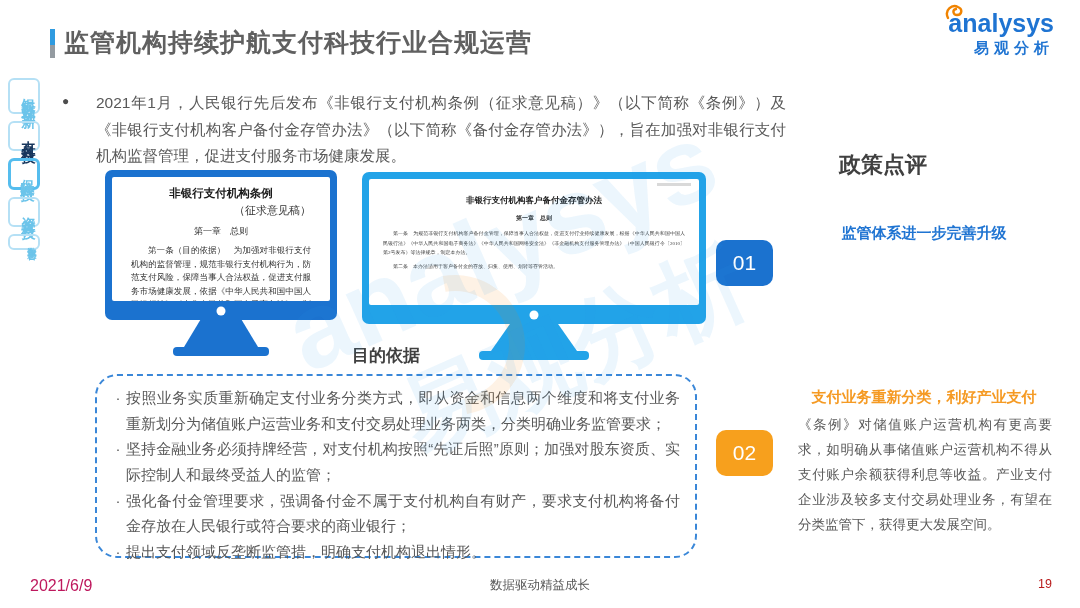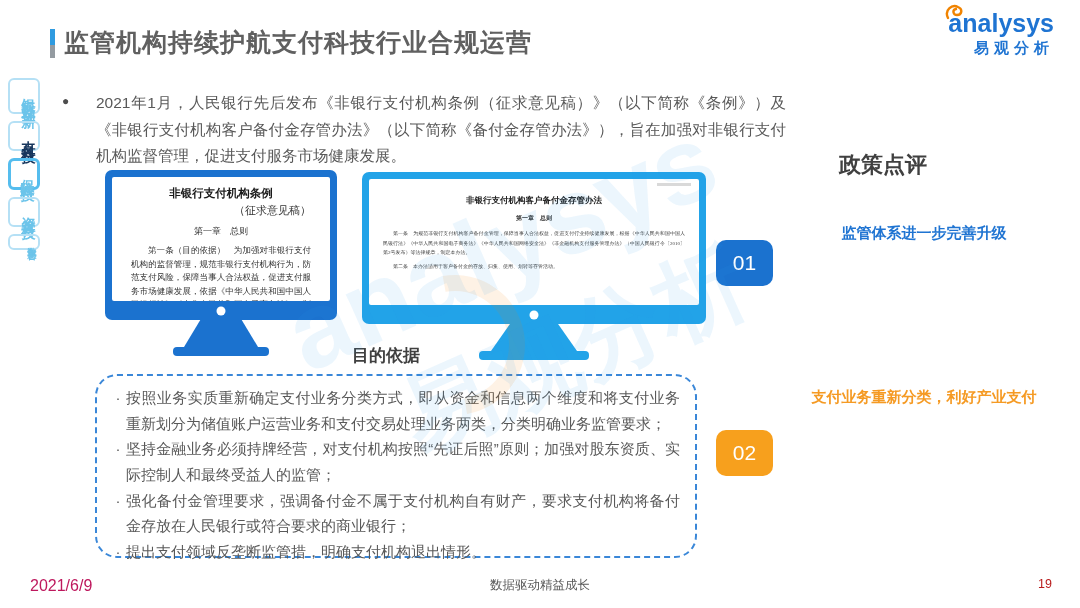--- a/index.html
+++ b/index.html
@@ -199,20 +199,21 @@
           <span class="btxt">提出支付领域反垄断监管措，明确支付机构退出情形。</span>
         </li>
       </ul>
   </div>
 
   <div class="policy-title">政策点评</div>
 
   <div class="sec-heading sec1-heading">监管体系进一步完善升级</div>
 
   <div class="sec-heading sec2-heading">支付业务重新分类，利好产业支付</div>
+  <p class="sec-body sec2-body">《条例》对储值账户运营机构有更高要求，如明确从事储值账户运营机构不得从支付账户余额获得利息等收益。产业支付企业涉及较多支付交易处理业务，有望在分类监管下，获得更大发展空间。</p>
 
   <div class="badge badge-1">01</div>
   <div class="badge badge-2">02</div>
 
   <div class="footer-slogan">数据驱动精益成长</div>
   <div class="footer-date">2021/6/9</div>
   <div class="footer-page">19</div>
 
 </div>
 

